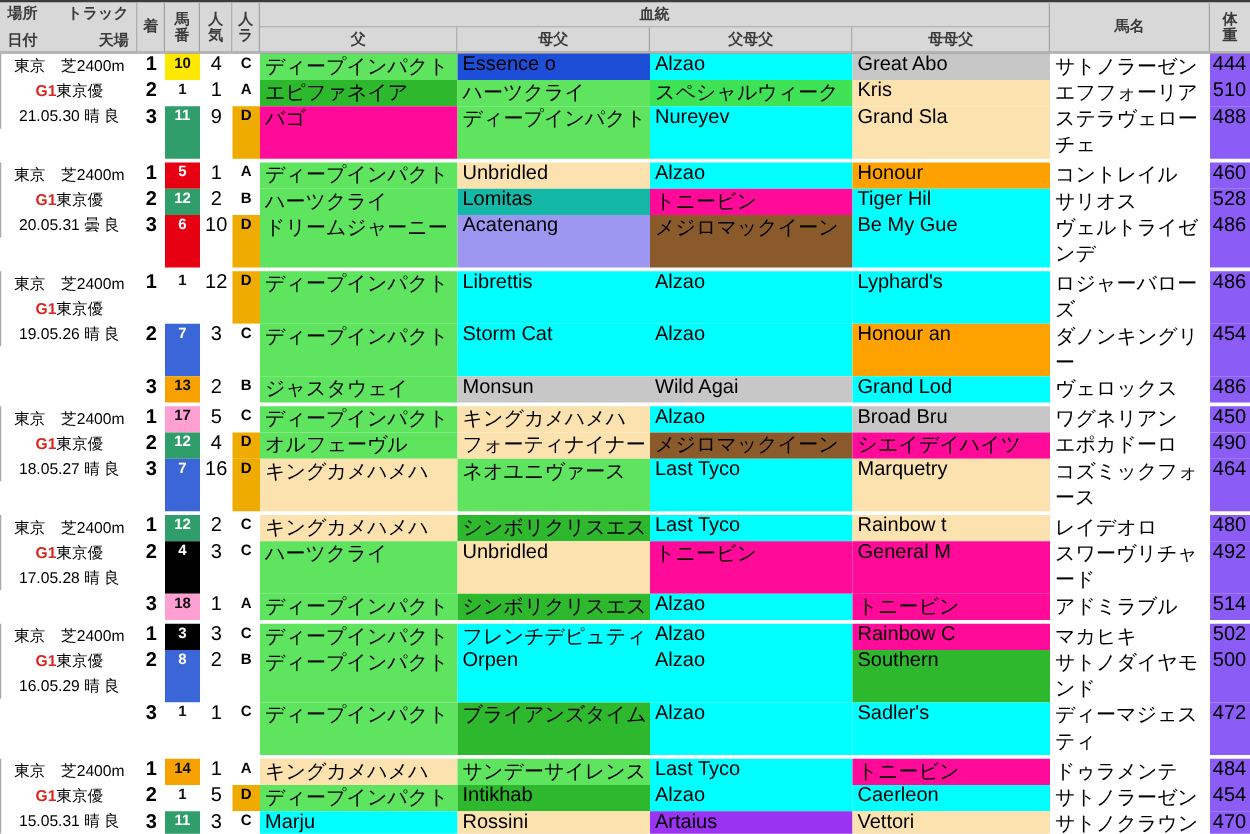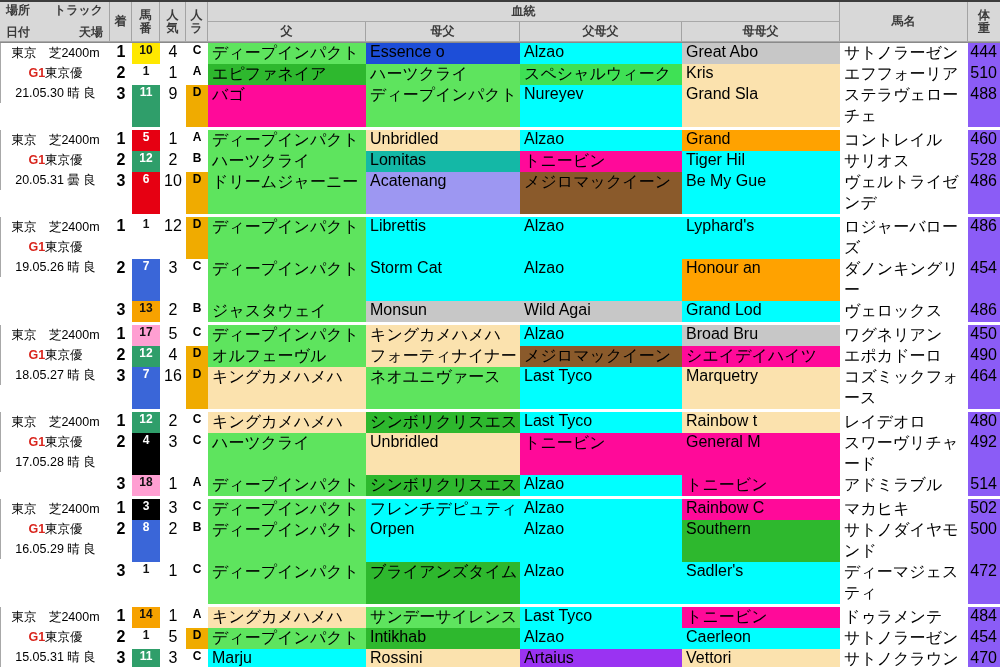--- a/index.html
+++ b/index.html
@@ -114,21 +114,21 @@
           <div><span class="grade" style="color:#d9251d">G1</span>東京優</div>
           <div>20.05.31 曇 良</div>
         </div>
         <div class="fin">1</div>
         <div class="num" style="background:#e60012;color:#ffffff">5</div>
         <div class="pop">1</div>
         <div class="cls">A</div>
         <div class="ped" style="background:#5ee45e">ディープインパクト</div>
         <div class="ped" style="background:#fbe2ae">Unbridled</div>
         <div class="ped" style="background:#00ffff">Alzao</div>
-        <div class="ped" style="background:#ffa200">Grand</div>
+        <div class="ped" style="background:#ffa200">Honour</div>
         <div class="hname">コントレイル</div>
         <div class="wt" style="border-right:none">460</div>
         <div class="fin">2</div>
         <div class="num" style="background:#2f9e6a;color:#ffffff">12</div>
         <div class="pop">2</div>
         <div class="cls">B</div>
         <div class="ped" style="background:#5ee45e">ハーツクライ</div>
         <div class="ped" style="background:#14b8a6">Lomitas</div>
         <div class="ped" style="background:#ff0a99">トニービン</div>
         <div class="ped" style="background:#00ffff">Tiger Hil</div>

